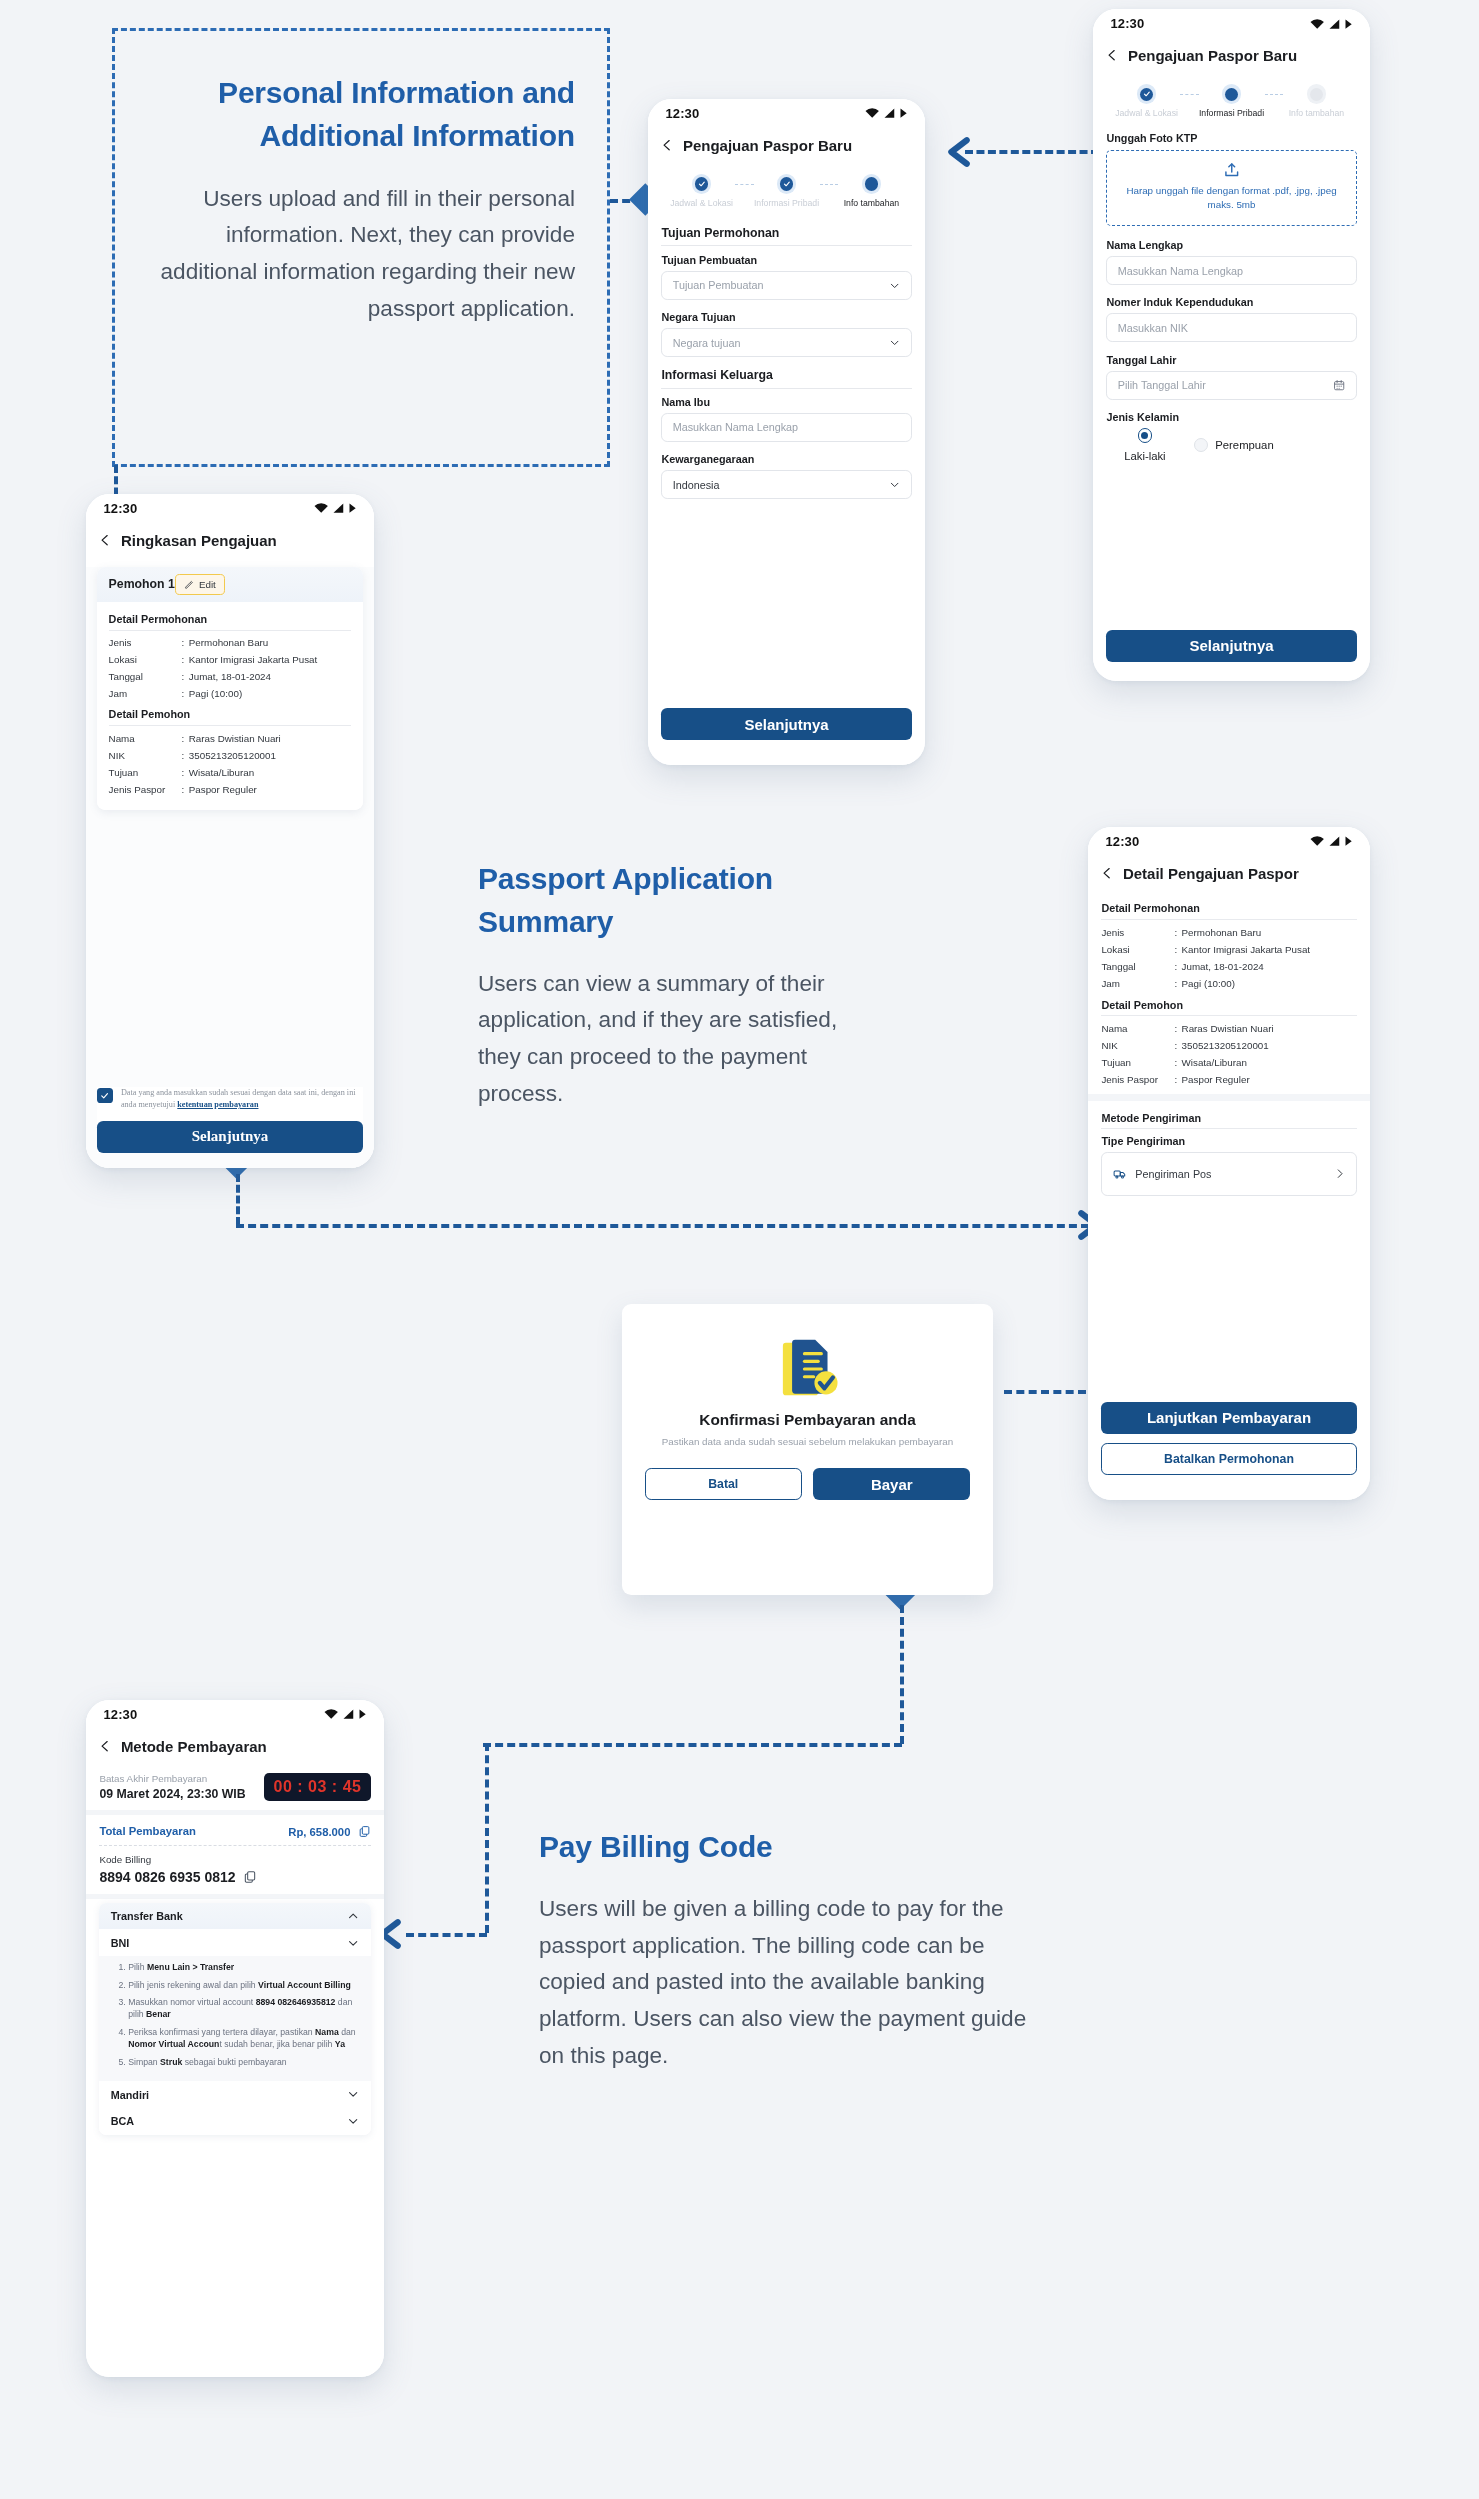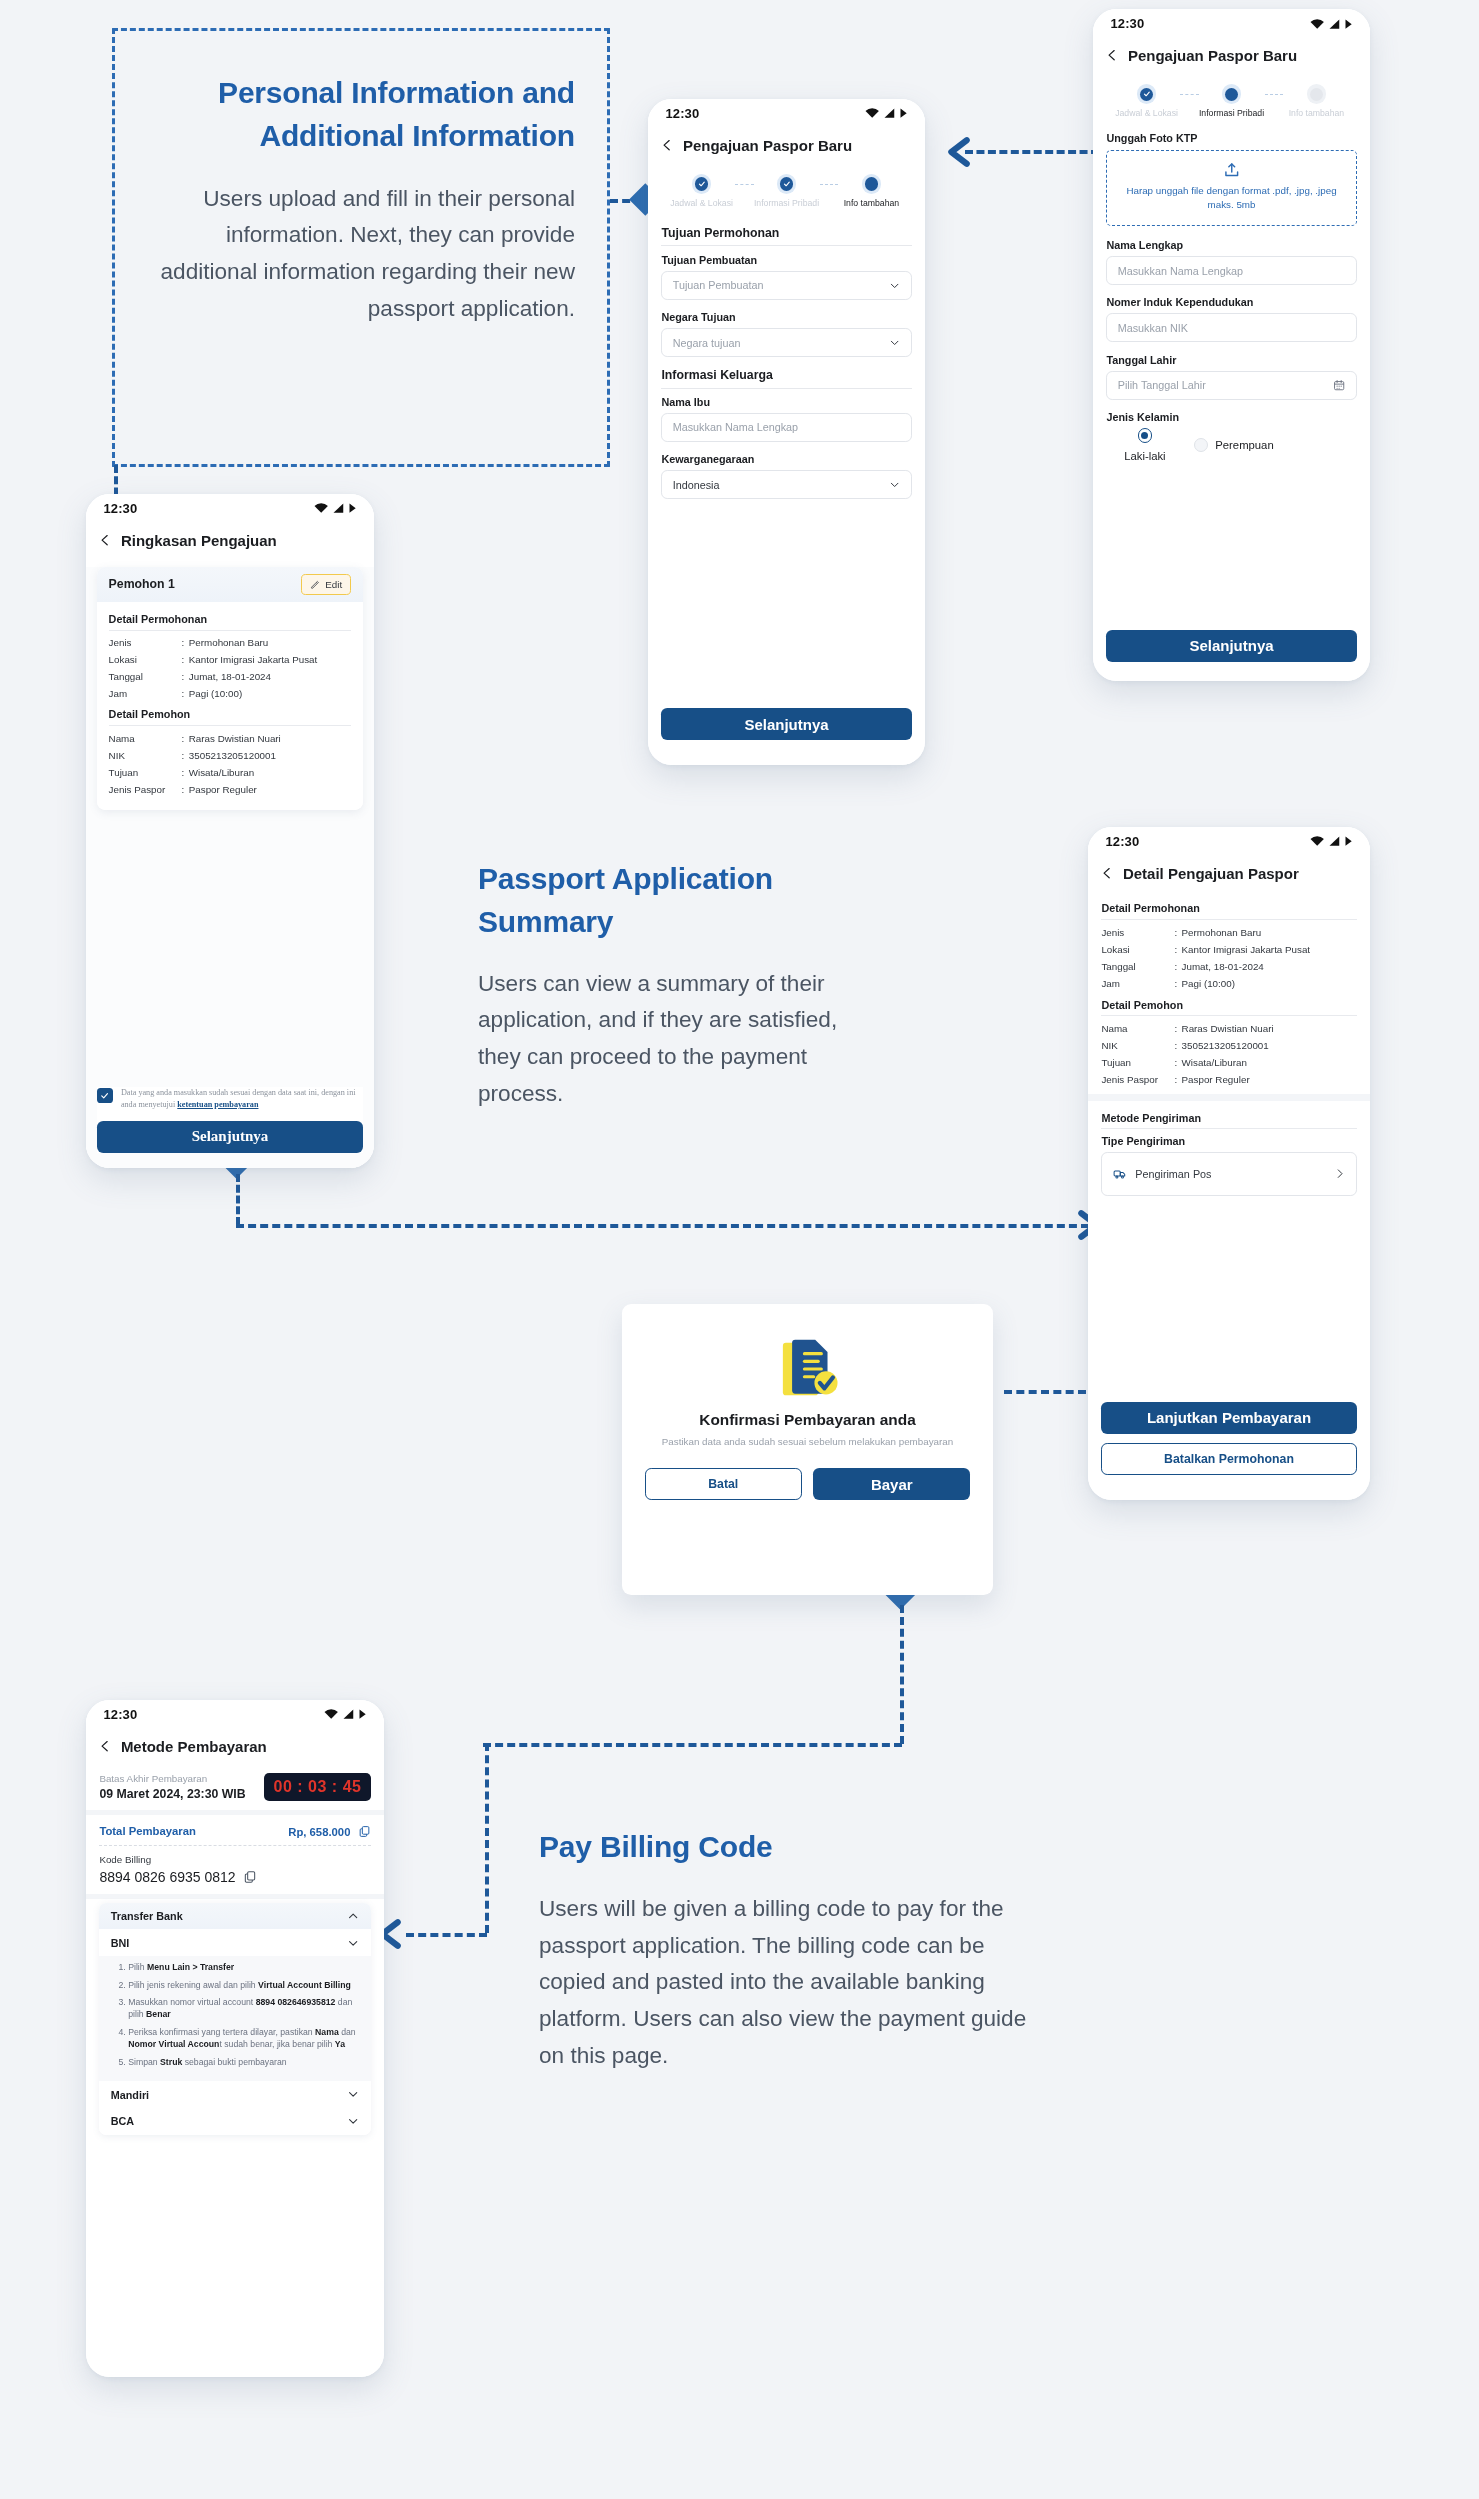--- a/index.html
+++ b/index.html
@@ -133,21 +133,21 @@
   .radio span { font-size: 11.3px; color:#1b1d21;}
 
   
   .sum-card {
     border-radius: 8.2px; overflow: hidden; margin-top: 9.2px;
     box-shadow: 0 2.1px 8.2px rgba(90,110,140,0.10);
     background:#fff;
   }
   .sum-head {
     background: linear-gradient(180deg,#f4f7fb 0%, #eef3f9 100%);
-    display:flex; align-items:center; justify-content:space-between;
+    display:flex; align-items:center; justify-content:flex-start;
     padding: 7.2px 11.3px;
   }
   .sum-head .ttl { font-size: 12.3px; font-weight: bold; color: #1b1d21; }
   .edit-btn {
     display:flex; align-items:center; gap:5.1px;
     border: 1px solid #f2c94c; background:#fdf6e9; border-radius: 4.6px;
     padding: 3.6px 8.2px; font-size: 9.8px; color:#33383f;
   }
   .sum-body { padding: 8.2px 11.3px 10.3px; background:#fff; }
   .kv-title { font-size: 10.8px; font-weight: bold; color: #1b1d21; margin-top: 3.1px; }
@@ -188,21 +188,21 @@
   .timer {
     background:#0f172a; border-radius:5.1px; padding: 5.1px 9.2px;
     font-size: 16px; font-weight:bold; color:#e0342a; letter-spacing: 0.5px;
   }
   .pay-sep { height: 5.1px; background:#f3f5f8; margin: 0 -13.4px; }
   .total-row { display:flex; align-items:center; justify-content:space-between; padding: 10.3px 0 7.2px; }
   .total-row .lbl { font-size: 11.3px; font-weight:bold; color:#1f5ea8; }
   .total-row .amt { font-size: 11.3px; font-weight:bold; color:#1f5ea8; display:flex; align-items:flex-end; gap:7.2px;}
   .dashed-rule { border-top: 1px dashed #d9dde3; }
   .kode-label { font-size: 9.8px; color:#33383f; margin-top: 8.2px; }
-  .kode-val { font-size: 14px; font-weight:normal; color:#1b1d21; display:flex; align-items:center; gap:7px; margin-top: 4.1px; margin-bottom: 8.2px;}
+  .kode-val { font-size: 14px; font-weight:bold; color:#1b1d21; display:flex; align-items:center; gap:7px; margin-top: 4.1px; margin-bottom: 8.2px;}
 
   .acc-card { border-radius: 7.2px; overflow:hidden; box-shadow: 0 1.5px 7.2px rgba(90,110,140,0.10); margin-top: 4.1px; background:#fff;}
   .acc-head {
     background: linear-gradient(180deg,#f4f7fb 0%, #eef3f9 100%);
     display:flex; align-items:center; justify-content:space-between;
     padding: 7.2px 11.3px; font-size: 10.8px; font-weight:bold; color:#1b1d21;
   }
   .acc-item {
     display:flex; align-items:center; justify-content:space-between;
     padding: 7.2px 11.3px; font-size: 10.8px; font-weight:bold; color:#1b1d21;

